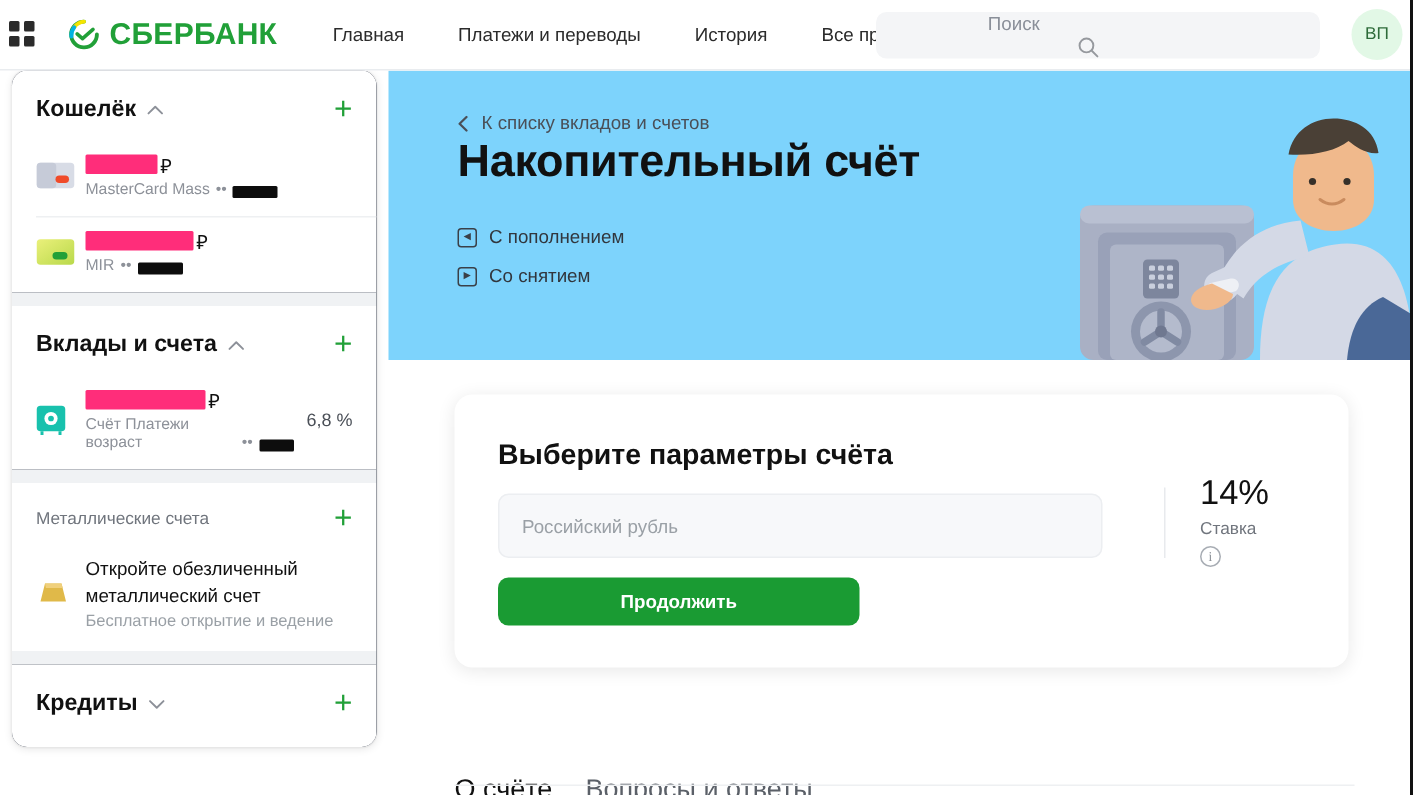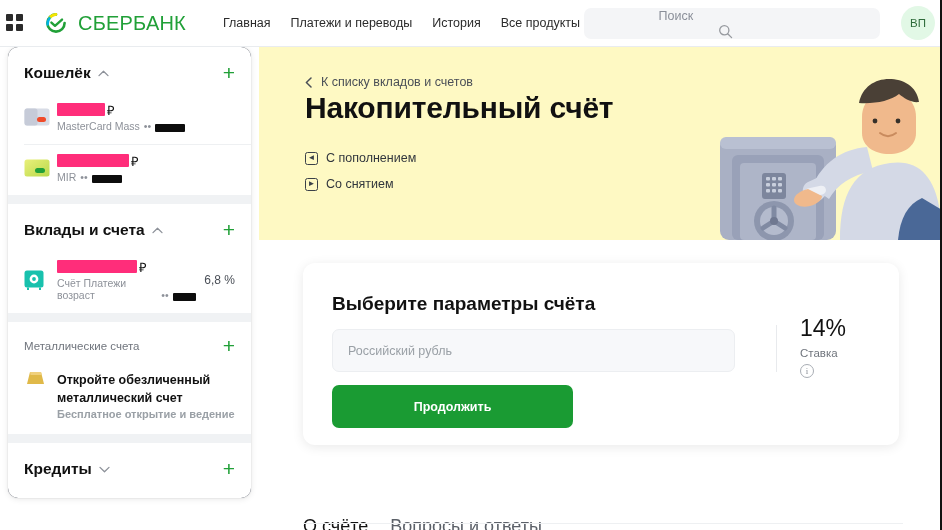--- a/index.html
+++ b/index.html
@@ -33,25 +33,25 @@
     grid-template-columns: 7px 7px;
     grid-template-rows: 7px 7px;
     gap: 3px;
     cursor: pointer;
   }
   .grid-icon i { background: #2b2b2b; border-radius: 1px; display: block; }
 
   .logo { display: flex; align-items: center; margin-left: 21px; cursor: pointer; }
   .logo svg { display: block; }
   .logo-text {
-    font-size: 20px; font-weight: normal; letter-spacing: .2px;
-    color: #21a038; margin-left: 11px; text-align: center;
-  }
-
-  .nav { display: flex; align-items: center; margin-left: 37px; gap: 20px; }
+    font-size: 20px; font-weight: bold; letter-spacing: .2px;
+    color: #21a038; margin-left: 6px; text-align: center;
+  }
+
+  .nav { display: flex; align-items: center; margin-left: 37px; gap: 36px; }
   .nav a {
     font-size: 12.5px; color: #2b2b2b; text-decoration: none;
     white-space: nowrap; cursor: pointer;
   }
 
   .search-wrap {
     position: absolute; left: 584px; top: 8px;
     width: 296px; height: 31px;
     background: #f4f5f7; border-radius: 7px;
     display: flex; align-items: center;
@@ -76,21 +76,21 @@
     cursor: pointer;
   }
 
   
   .page { position: absolute; top: 47px; left: 0; width: 942px; height: 483px; background:#fff; }
 
   
   .hero {
     position: absolute; left: 259px; top: 0;
     width: 683px; height: 193px;
-    background: #fef9c3;
+    background: #7dd3fc;
     overflow: hidden;
   }
   .backlink {
     position: absolute; left: 46px; top: 28px;
     display: flex; align-items: center; gap: 9px;
     font-size: 12.5px; color: #4a4f57; cursor: pointer;
   }
   .chev-left { display: flex; }
   .hero h1 {
     position: absolute; left: 46px; top: 44px;
@@ -152,21 +152,21 @@
   .amt-line { display: flex; align-items: center; gap: 2px; height: 17px; }
   .redact { background: #ff2d7a; height: 13px; border-radius: 1px; }
   .rub { font-size: 13px; color: #111; font-weight: 500; }
   .sub {
     display: flex; align-items: flex-end; gap: 4px;
     font-size: 10.5px; color: #8d9199; margin-top: 2px;
   }
   .blackout { background: #0d0d0d; height: 8px; width: 30px; border-radius: 1px; display:inline-block; }
   .rate-right { font-size: 12px; color: #4a4f57; margin-left: auto; padding-left: 8px; white-space: nowrap; }
 
-  .promo-row { display: flex; align-items: flex-start; padding: 6px 16px 14px 16px; cursor: pointer; font-weight: bold; }
+  .promo-row { display: flex; align-items: center; padding: 6px 16px 14px 16px; cursor: pointer; }
   .promo-txt { padding-left: 6px; }
   .promo-title { font-size: 12.5px; color: #111; line-height: 15px; }
   .promo-sub { font-size: 11px; color: #9aa0a6; margin-top: 2px; }
 
   
   .params {
     position: absolute; left: 303px; top: 216px;
     width: 596px; height: 182px;
     background: #fff; border-radius: 12px;
     box-shadow: 0 2px 12px rgba(0,0,0,.09);
@@ -185,21 +185,21 @@
     cursor: pointer;
   }
   .cur-field input {
     border: 0; outline: 0; background: transparent; width: 100%;
     font-family: "Liberation Sans", sans-serif;
     font-size: 12.5px; color: #2b2b2b;
   }
   .cur-field input::placeholder { color: #9aa0a6; }
   .cta {
     position: absolute; left: 29px; top: 122px;
-    width: 241px; height: 43px;
+    width: 241px; height: 32px;
     background: #1a9b33; border: 0; border-radius: 7px;
     color: #fff; font-size: 12.5px; font-weight: bold;
     font-family: "Liberation Sans", sans-serif;
     cursor: pointer;
   }
   .divider-v { position: absolute; left: 473px; top: 62px; width: 1px; height: 47px; background: #e8eaed; }
   .rate-box { position: absolute; left: 497px; top: 52px; }
   .rate-val { font-size: 23px; font-weight: normal; color: #111; }
   .rate-lbl { font-size: 11.5px; color: #70757d; margin-top: 5px; }
   .info-ic {

